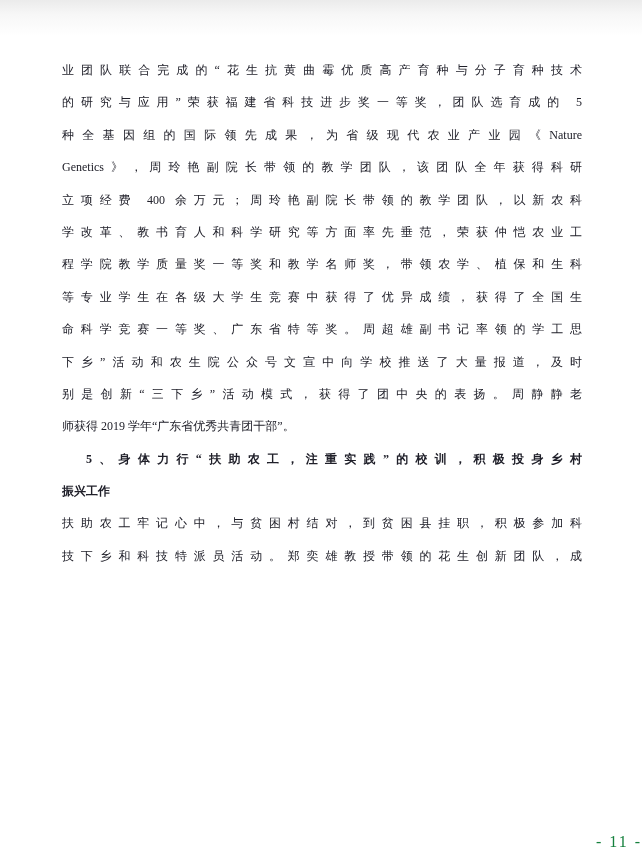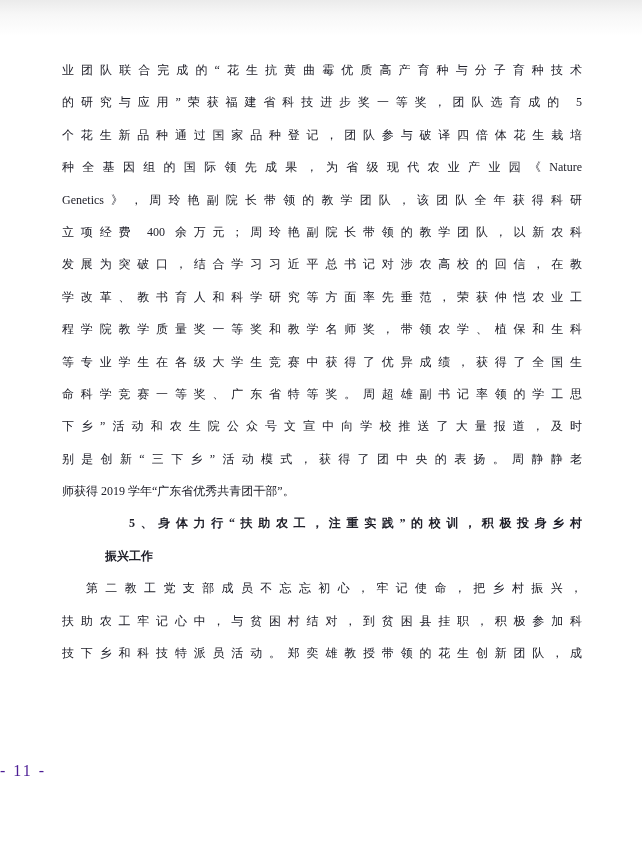--- a/index.html
+++ b/index.html
@@ -42,55 +42,51 @@
   }
   .line.short {
     text-align: center;
     text-align-last: left;
   }
   .line.indent {
     text-indent: 2em;
   }
   .line.heading {
     font-weight: 700;
-    margin-left: 43px;
   }
   .footer {
     position: absolute;
-    top: 762px;
+    top: 833px;
     left: 0;
     width: 100%;
-    text-align: left;
+    text-align: right;
     font-size: 16px;
     letter-spacing: 2px;
-    color: #4c1d95;
+    color: #15803d;
   }
 </style>
 </head>
 <body>
 
 <div class="page">
   <div class="top-shade"></div>
 
   <div class="content">
     <div class="line">业团队联合完成的“花生抗黄曲霉优质高产育种与分子育种技术</div>
     <div class="line">的研究与应用”荣获福建省科技进步奖一等奖，团队选育成的 5</div>
-    <div class="line">个花生新品种通过国家品种登记，团队参与破译四倍体花生栽培</div>
     <div class="line">种全基因组的国际领先成果，为省级现代农业产业园《Nature</div>
     <div class="line">Genetics》，周玲艳副院长带领的教学团队，该团队全年获得科研</div>
     <div class="line">立项经费 400 余万元；周玲艳副院长带领的教学团队，以新农科</div>
-    <div class="line">发展为突破口，结合学习习近平总书记对涉农高校的回信，在教</div>
     <div class="line">学改革、教书育人和科学研究等方面率先垂范，荣获仲恺农业工</div>
     <div class="line">程学院教学质量奖一等奖和教学名师奖，带领农学、植保和生科</div>
     <div class="line">等专业学生在各级大学生竞赛中获得了优异成绩，获得了全国生</div>
     <div class="line">命科学竞赛一等奖、广东省特等奖。周超雄副书记率领的学工思</div>
     <div class="line">下乡”活动和农生院公众号文宣中向学校推送了大量报道，及时</div>
     <div class="line">别是创新“三下乡”活动模式，获得了团中央的表扬。周静静老</div>
     <div class="line short">师获得 2019 学年“广东省优秀共青团干部”。</div>
     <div class="line heading indent">5、身体力行“扶助农工，注重实践”的校训，积极投身乡村</div>
     <div class="line heading short">振兴工作</div>
-    <div class="line indent">第二教工党支部成员不忘忘初心，牢记使命，把乡村振兴，</div>
     <div class="line">扶助农工牢记心中，与贫困村结对，到贫困县挂职，积极参加科</div>
     <div class="line">技下乡和科技特派员活动。郑奕雄教授带领的花生创新团队，成</div>
   </div>
 
   <div class="footer">- 11 -</div>
 </div>
 
 </body></html>

